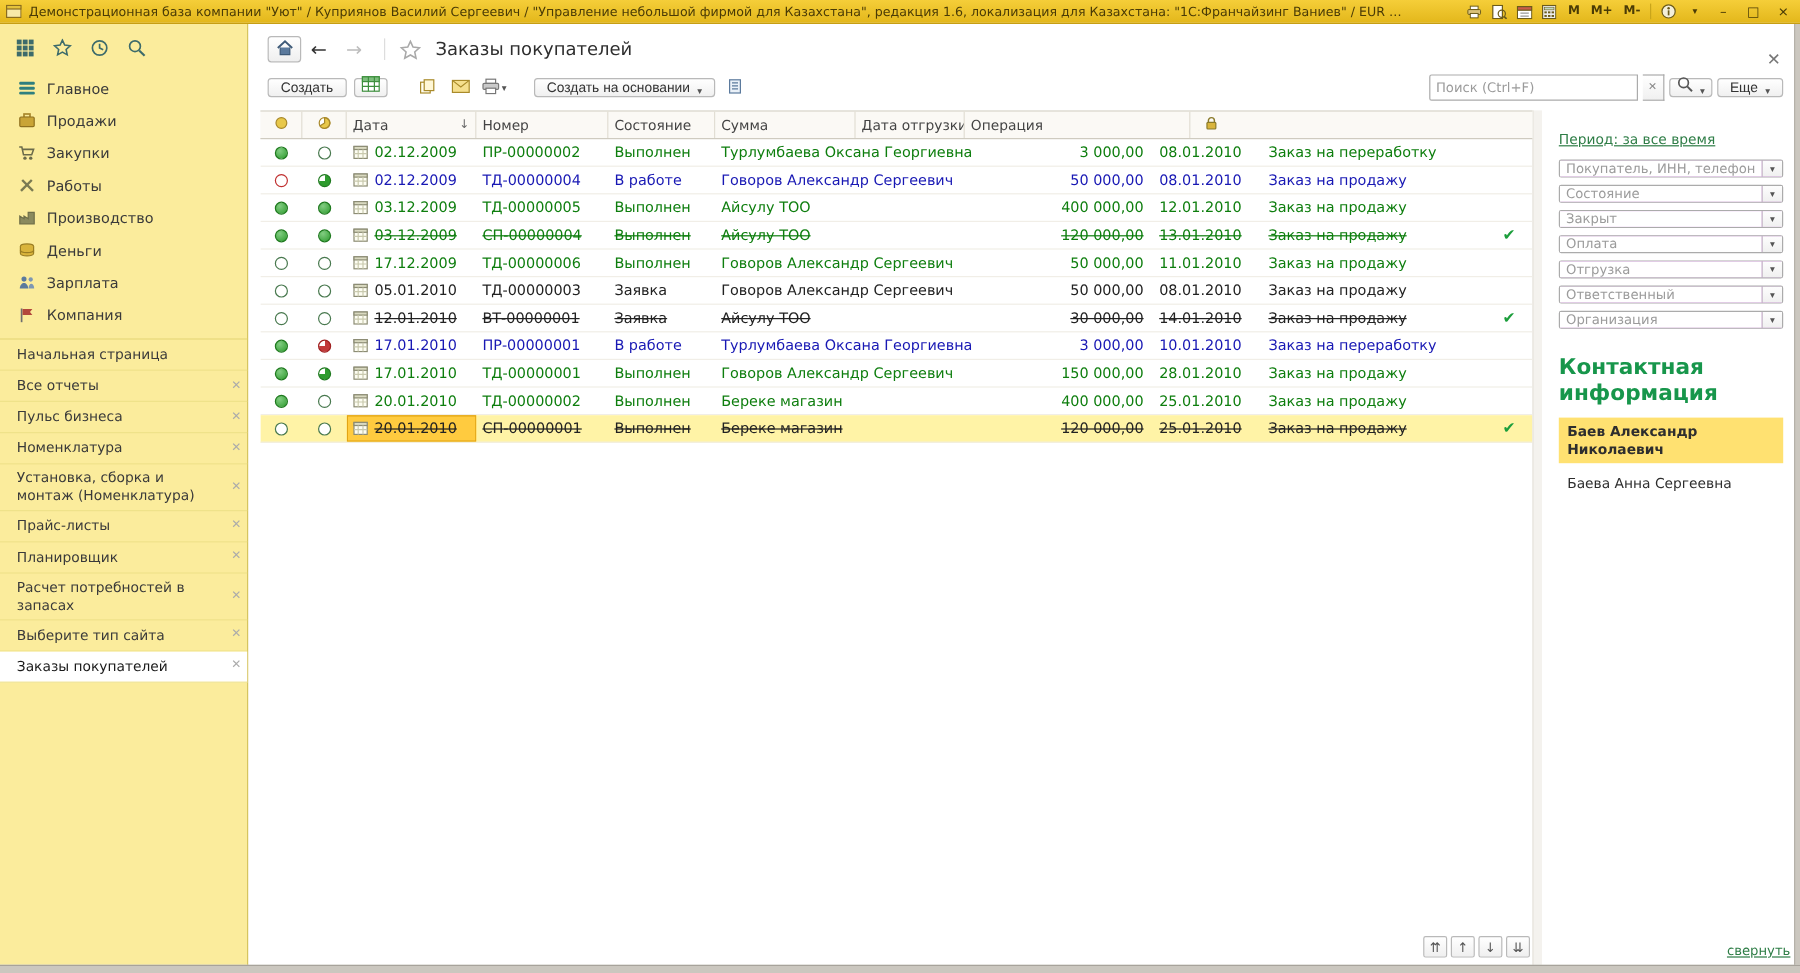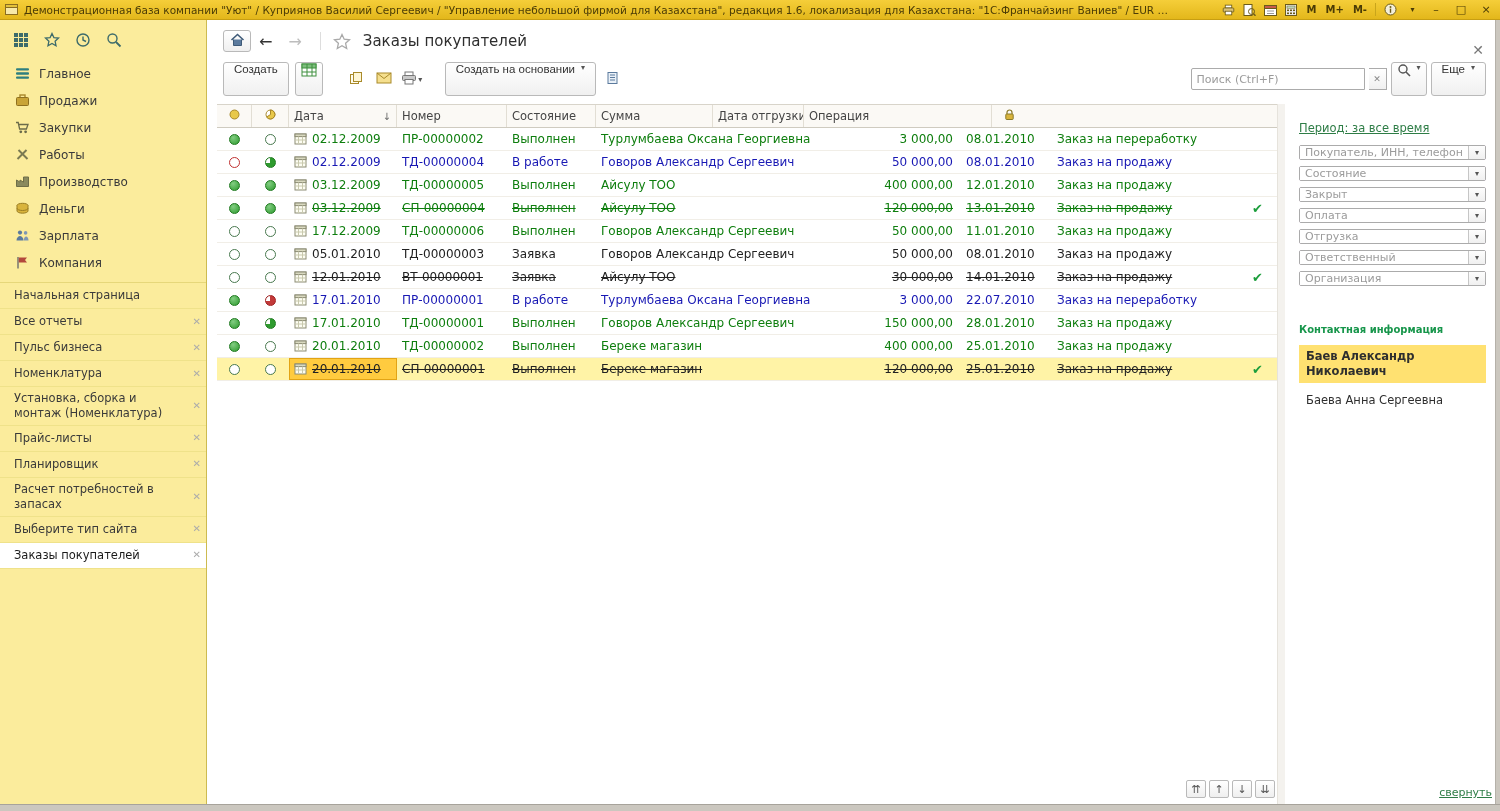--- a/index.html
+++ b/index.html
@@ -38,21 +38,21 @@
 .form-close{position:absolute;top:22px;right:16px;color:#777;font-size:14px;cursor:pointer}
 .win-header{display:flex;align-items:center;padding:10px 0 6px 16px;flex:none}
 .btn-home{width:28px;height:22px;border:1px solid #B9B9B9;border-radius:3px;background:linear-gradient(#FFF,#EFEFEF);display:flex;align-items:center;justify-content:center;cursor:pointer}
 .nav-arrow{font-size:16px;color:#333;padding:0 8px;cursor:pointer}
 .nav-arrow.disabled{color:#BDBDBD;cursor:default}
 .hdr-sep{width:1px;height:18px;background:#DDD;margin:0 10px}
 .fav-star{display:inline-flex;margin:0 8px 0 2px;cursor:pointer}
 .page-title{font-size:15px;color:#2E2E2E;margin-left:4px}
 
 .toolbar{display:flex;align-items:center;gap:6px;padding:4px 14px 8px 16px;flex:none}
-.btn{height:34px;border:1px solid #B9B9B9;border-radius:3px;background:linear-gradient(#FFFFFF,#F0F0F0);padding:0 10px;font-size:11.5px;color:#333;display:inline-flex;align-items:flex-start;gap:6px;cursor:pointer;white-space:nowrap}
+.btn{height:16px;border:1px solid #B9B9B9;border-radius:3px;background:linear-gradient(#FFFFFF,#F0F0F0);padding:0 10px;font-size:11.5px;color:#333;display:inline-flex;align-items:flex-end;gap:6px;cursor:pointer;white-space:nowrap}
 .btn .caret{font-size:8px;color:#555}
 .btn.iconbtn{padding:0 5px}
 .flat-ic{width:22px;height:20px;display:inline-flex;align-items:center;justify-content:center;cursor:pointer}
 .flat-ic .caret{font-size:8px;color:#555;margin-left:1px}
 .tool-gap{width:10px}
 .toolbar-right{margin-left:auto;display:flex;align-items:center;gap:4px}
 .search-in{width:174px;height:22px;border:1px solid #ABABAB;border-radius:2px 0 0 2px;padding:0 5px;font-size:11px;font-family:inherit;color:#333;outline:none}
 .search-in::placeholder{color:#9B9B9B}
 .search-x{width:18px;height:22px;border:1px solid #ABABAB;border-left:none;background:linear-gradient(#FFF,#F0F0F0);color:#888;font-size:9px;display:inline-flex;align-items:center;justify-content:center;cursor:pointer}
 
@@ -98,21 +98,21 @@
 .pagenav{position:absolute;bottom:6px;right:2px;display:flex;gap:3px}
 .pbtn{width:20px;height:18px;border:1px solid #B9B9B9;border-radius:2px;background:linear-gradient(#FFF,#EFEFEF);display:flex;align-items:center;justify-content:center;font-size:11px;color:#555;cursor:pointer}
 
 
 .rpanel{flex:1;padding:3px 14px 0 14px;position:relative;min-width:0}
 .period-link{display:inline-block;color:#2E7D46;text-decoration:underline;font-size:11.5px;margin:14px 0 10px;cursor:pointer}
 .combo{display:flex;height:15px;border:1px solid #ABABAB;border-radius:2px;margin-bottom:6px;background:#f0abfc;align-items:stretch}
 .combo-in{flex:1;min-width:0;border:none;outline:none;padding:0 5px;font-size:11px;font-family:inherit;color:#333}
 .combo-in::placeholder{color:#9B9B9B}
 .dd{width:17px;border-left:1px solid #C6C6C6;display:flex;align-items:center;justify-content:center;color:#555;font-size:8px;background:linear-gradient(#FDFDFD,#F0F0F0);cursor:pointer;flex:none}
-.contact-head{color:#17964B;font-weight:bold;font-size:10px;margin:38px 0 10px}
+.contact-head{color:#17964B;font-weight:bold;font-size:18px;margin:22px 0 10px}
 .contact{padding:4px 7px;font-size:11.5px;color:#2E2E2E;margin-bottom:6px;line-height:1.3;cursor:pointer}
 .contact.selected{background:#FFE171;font-weight:bold}
 .collapse-link{position:absolute;bottom:5px;right:8px;color:#2E7D46;text-decoration:underline;font-size:11px;cursor:pointer}
 </style>
 </head>
 <body>
 
 <div class="titlebar">
   <span class="tb-appicon">
       <svg width="13" height="11" viewBox="0 0 13 11">
@@ -768,21 +768,21 @@
               <div class="cell c-state">
                 <span class="txt">В работе</span>
               </div>
               <div class="cell c-cust">
                 <span class="txt">Турлумбаева Оксана Георгиевна</span>
               </div>
               <div class="cell c-sum">
                 <span class="txt">3 000,00</span>
               </div>
               <div class="cell c-ship">
-                <span class="txt">22.07.2010</span>
+                <span class="txt">10.01.2010</span>
               </div>
               <div class="cell c-op">
                 <span class="txt">Заказ на переработку</span>
               </div>
               <div class="cell c-lock"></div>
             </div>
             <div class="trow color-green">
               <div class="cell c1">
                 <span class="circ filled-green"></span>
               </div>

